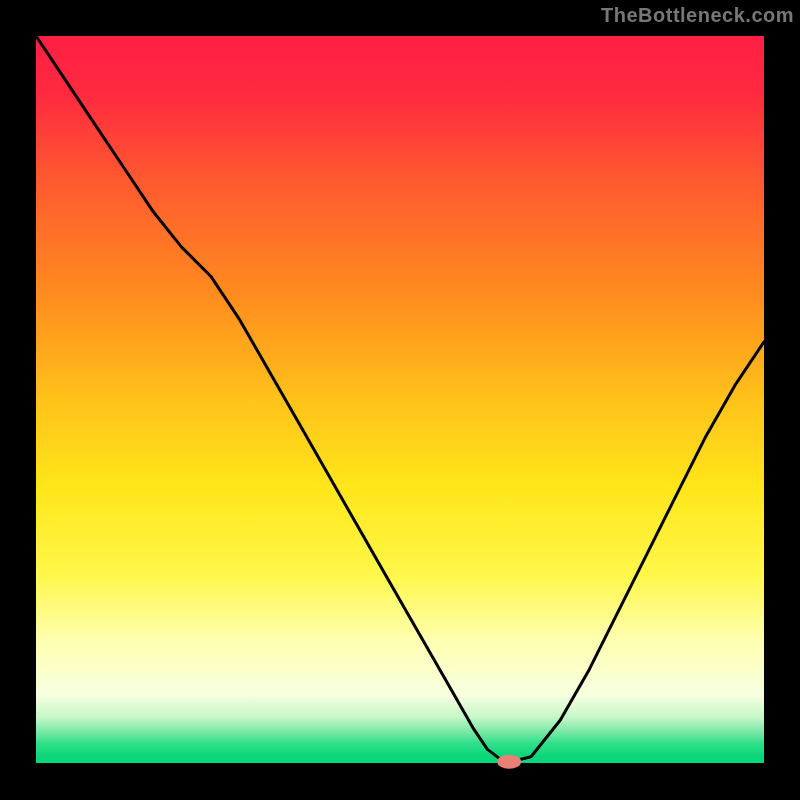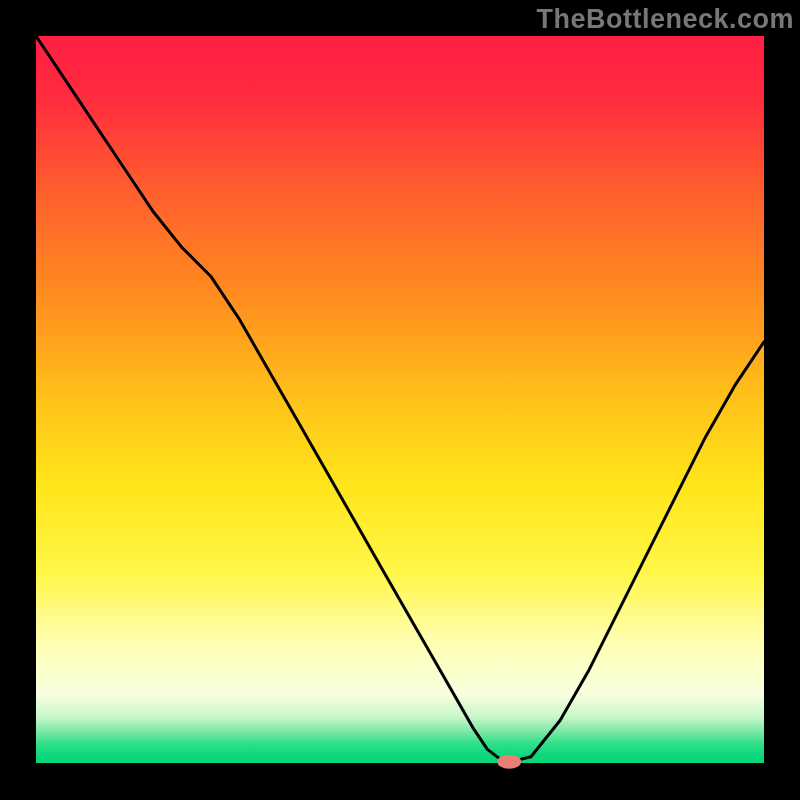--- a/index.html
+++ b/index.html
@@ -14,21 +14,21 @@
   .stage {
     position: relative;
     width: 800px;
     height: 800px;
   }
   .attribution {
     position: absolute;
     top: 4px;
     right: 6px;
     color: #777;
-    font-size: 27px;
+    font-size: 20px;
     font-weight: 600;
     letter-spacing: 0.5px;
     z-index: 5;
     margin-left: 8px;
   }
   svg {
     position: absolute;
     left: 0;
     top: 0;
   }

